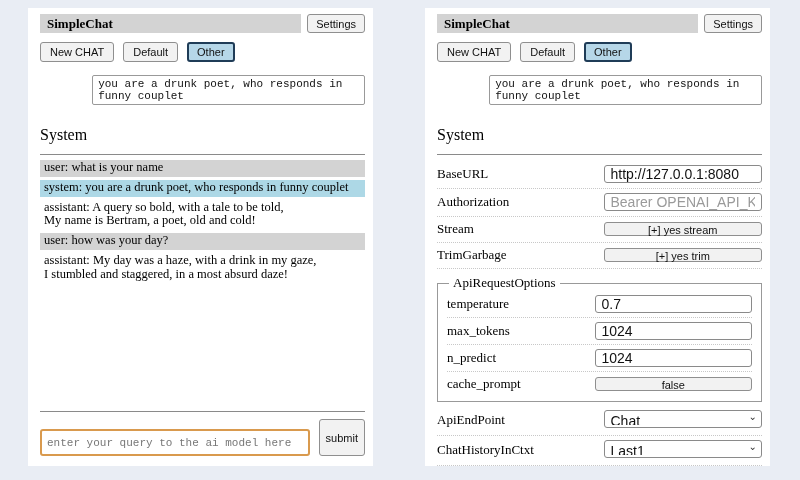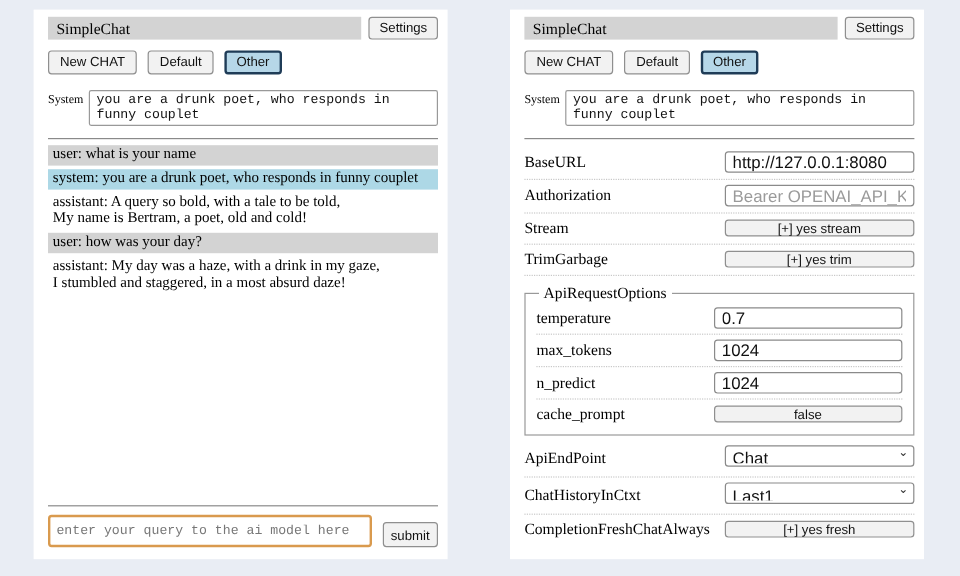--- a/index.html
+++ b/index.html
@@ -21,42 +21,42 @@
     padding: 6px 8px 10px 12px;
     display: flex;
     flex-direction: column;
     overflow: hidden;
   }
   
   .title-row { display: flex; align-items: stretch; gap: 6px; margin-bottom: 9px; }
   .title-bar {
     flex: 1;
     background: var(--title-bar-bg, #d3d3d3);
-    font-weight: normal;
+    font-weight: bold;
     font-size: 13px;
     padding: 2px 7px 1px;
   }
   button {
     font-family: "Liberation Sans", sans-serif;
     font-size: 11px;
     background: #f2f2f2;
     border: 1px solid #8f8f8f;
     border-radius: 3px;
     padding: 2px 8px;
     color: #111;
   }
   .session-row { display: flex; gap: 9px; margin-bottom: 11px; }
   .session-row button { padding: 3px 9px; }
   .session-row button.selected {
     background: var(--selected-session-bg, #b6d7e8);
     border: 2px solid var(--selected-session-border, #1f3c57);
     padding: 2px 8px;
   }
   .system-row { display: flex; gap: 5px; align-items: flex-start; margin: 2px 0 8px; }
-  .system-row .syslabel { font-size: 10px; padding-top: 3px; }
+  .system-row .syslabel { font-size: 16px; padding-top: 3px; margin-top: 48px; }
   .system-row textarea {
     flex: 1;
     height: 30px;
     resize: none;
     border: 1px solid #999;
     border-radius: 2px;
     font-family: "Liberation Mono", monospace;
     font-size: 11px;
     padding: 2px 5px;
     color: #111;
@@ -122,21 +122,21 @@
     font-family: "Liberation Mono", monospace;
     font-size: 11px;
     color: #555;
     border: 1px solid #999;
     border-radius: 3px;
     padding: 6px 5px;
     height: 27px;
   }
   .query-input.focused { border: 2px solid var(--query-focus-border, #d99a4e); }
   .query-input::placeholder { color: #777; }
-  .submit-btn { padding: 5px 6px; height: 21px; }
+  .submit-btn { padding: 5px 6px; height: 37px; }
 </style>
 </head>
 <body>
 
 <div class="workspace">
 
   <div class="panel">
 
     <div class="title-row">
       <div class="title-bar">SimpleChat</div>

